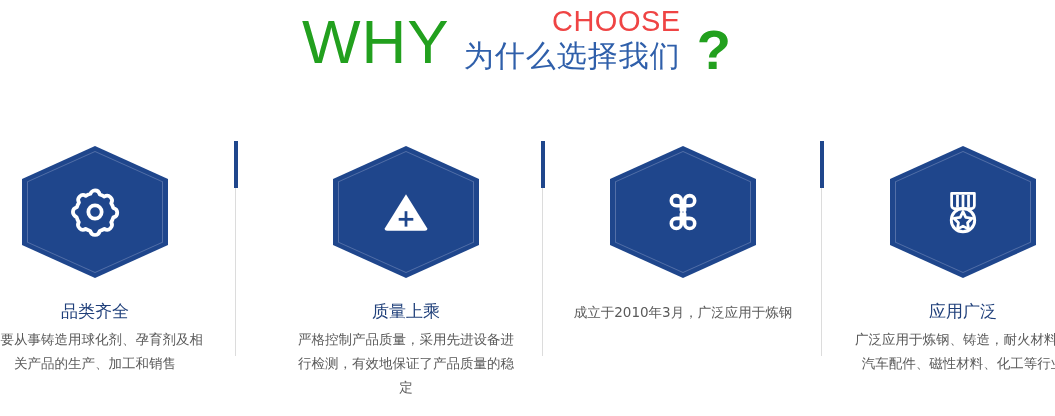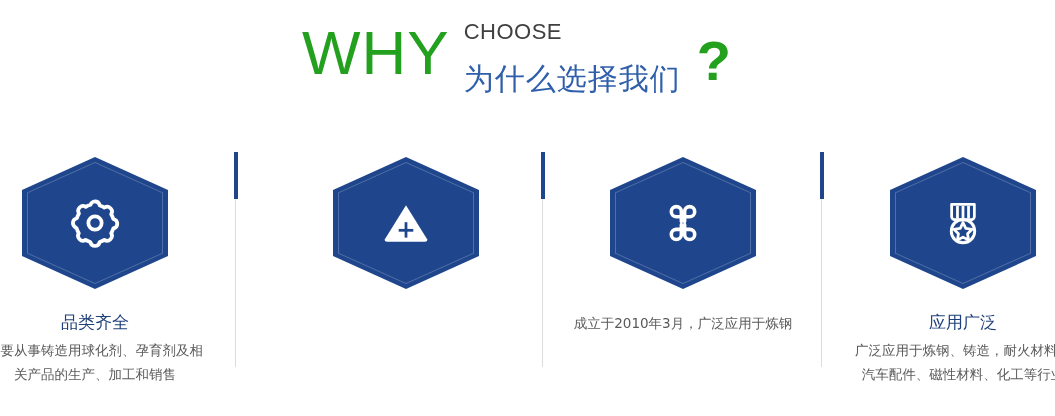--- a/index.html
+++ b/index.html
@@ -16,21 +16,21 @@
     position: relative;
     width: 1055px;
     height: 416px;
     background: #ffffff;
   }
 
   
   .heading {
     position: absolute;
     left: 0;
-    top: 16px;
+    top: 5px;
     width: 1055px;
     height: 95px;
     text-decoration: underline;
   }
 
   .heading-inner {
     position: absolute;
     left: 302px;
     top: 2px;
     display: flex;
@@ -47,51 +47,52 @@
   }
 
   .choose-stack {
     margin-left: 14px;
     margin-top: 2px;
     display: flex;
     flex-direction: column;
   }
 
   .choose-word {
-    font-size: 22px;
+    font-size: 29px;
     line-height: 24px;
-    color: #404040;
+    color: #ef4444;
     letter-spacing: 0.5px;
     font-family: "Liberation Sans", sans-serif;
+    text-align: right;
   }
 
   .cn-sub {
     font-size: 30px;
     line-height: 38px;
-    margin-top: 16px;
+    margin-top: 4px;
     color: #2f5faa;
     font-family: "DejaVu Sans", "Liberation Sans", sans-serif;
     letter-spacing: 1px;
   }
 
   .qmark {
     margin-left: 16px;
     margin-top: 14px;
     font-size: 56px;
     line-height: 58px;
     font-weight: bold;
     color: #22a01e;
     font-family: "Liberation Sans", sans-serif;
   }
 
   
   .columns {
     position: absolute;
     left: 0;
-    top: 95px;
+    top: 84px;
     width: 880px;
     height: 321px;
   }
 
   .col {
     position: absolute;
     top: 0;
     width: 264px;
     height: 321px;
   }
@@ -274,20 +275,24 @@
         <div class="hex-inner-line"></div>
         <div class="hex-inner-fill"></div>
         <svg class="hex-icon" viewBox="0 0 64 64">
           <path d="M32 10 L58 52 Q59 55 55 55 L9 55 Q5 55 6 52 Z" fill="#ffffff"></path>
           <g stroke="#1f468c" stroke-width="3.4" stroke-linecap="butt">
             <line x1="32" y1="31" x2="32" y2="50"></line>
             <line x1="23" y1="41" x2="41" y2="41"></line>
           </g>
         </svg>
       </div>
+      <div class="card-text">
+        <div class="card-title">质量上乘</div>
+        <div class="card-desc">严格控制产品质量，采用先进设备进行检测，有效地保证了产品质量的稳定</div>
+      </div>
     </div>
 
     <div class="col col-2">
       <div class="hex-wrap">
         <div class="hex"></div>
         <div class="hex-inner-line"></div>
         <div class="hex-inner-fill"></div>
         <svg class="hex-icon" viewBox="0 0 64 64">
           <g fill="none" stroke="#ffffff" stroke-width="4.4" stroke-linejoin="round">
             <path d="M30 30 L30 18 a6.2 6.2 0 1 0 -12.4 0 a6.2 6.2 0 0 0 6.2 6.2 L30 24.2 Z"></path>

